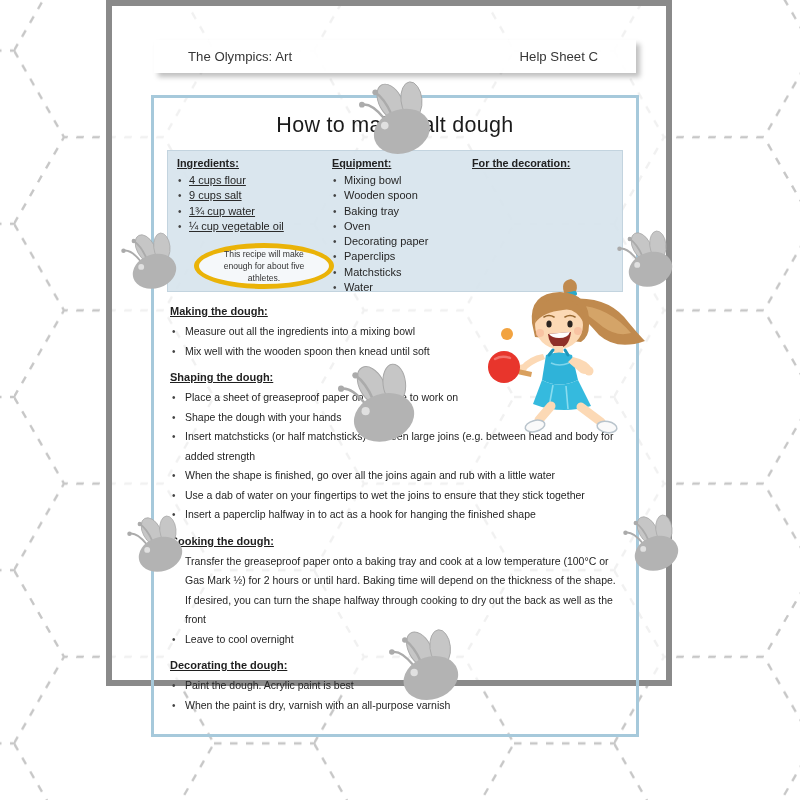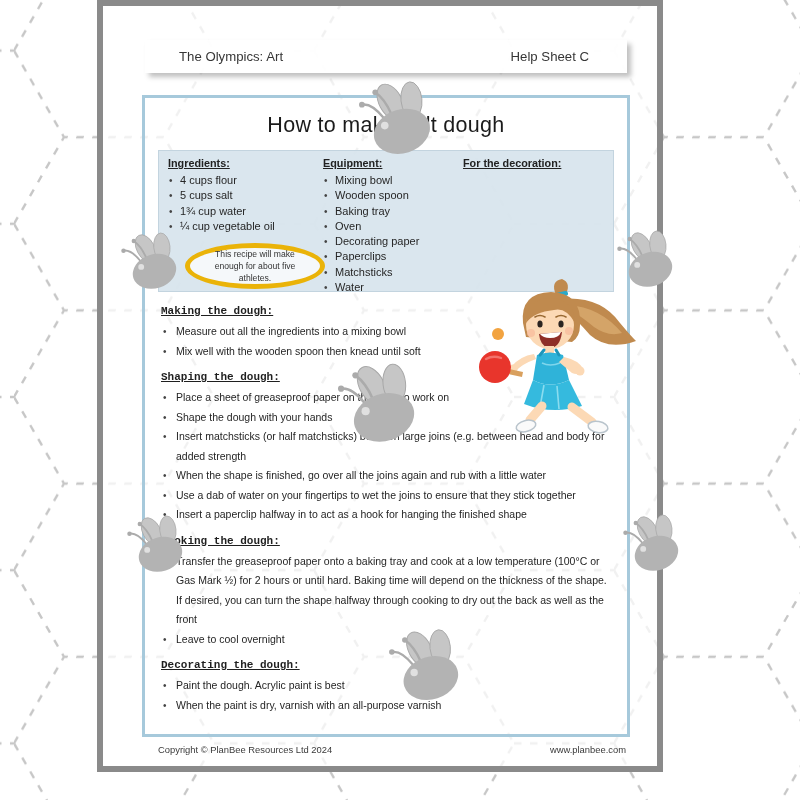--- a/index.html
+++ b/index.html
@@ -1,21 +1,21 @@
 <!DOCTYPE html>
 <html><head>
 <meta charset="utf-8">
 <style>
   html,body{margin:0;padding:0;background:#fff;}
   .canvas{position:relative;width:800px;height:800px;overflow:hidden;background:#ffffff;
           font-family:"Liberation Sans", sans-serif;color:#2b2b2b;}
   .hexbg{position:absolute;left:0;top:0;z-index:0;}
 
   
-  .page{position:absolute;left:97px;top:0;width:566px;height:772px;box-sizing:border-box;
+  .page{position:absolute;left:106px;top:0;width:566px;height:686px;box-sizing:border-box;
         border:6px solid #8a8a8a;background:rgba(255,255,255,0.74);z-index:1;padding-left:14px;}
 
   
   .bee{position:absolute;pointer-events:none;}
   .bee.z-low{z-index:2;}
   .bee.z-high{z-index:4;}
 
   
   .header-bar{position:absolute;left:42px;top:34px;width:482px;height:33px;box-sizing:border-box;
       background:rgba(255,255,255,0.9);box-shadow:4px 4px 5px rgba(0,0,0,0.25);
@@ -25,38 +25,38 @@
   
   .content-box{position:absolute;left:39px;top:89px;width:488px;height:642px;box-sizing:border-box;
       border:3px solid #a6c9db;z-index:3;}
   .doc-title{position:absolute;left:0;top:15px;width:100%;text-align:center;
       font-size:21.5px;letter-spacing:.3px;color:#1b1b1b;}
 
   
   .panel{position:absolute;left:13px;top:52px;width:456px;height:142px;
       background:rgba(213,227,236,0.88);border:1px solid rgba(180,200,214,0.6);box-sizing:border-box;}
   .col{position:absolute;top:6px;}
-  .col.c1{left:8px;width:152px;}
+  .col.c1{left:8px;width:152px;text-decoration:underline;}
   .col.c2{left:163px;width:140px;}
   .col.c3{left:303px;width:150px;}
   .col-heading{font-size:10.8px;font-weight:bold;text-decoration:underline;color:#222;margin:0 0 4px 1px;}
   .dotlist{list-style:none;margin:0;padding:0;}
   .dotlist li{position:relative;padding-left:13px;font-size:11px;line-height:15.3px;color:#262626;}
   .dotlist li::before{content:"•";position:absolute;left:2px;top:0;font-size:10px;color:#444;}
 
   .note-oval{position:absolute;left:18px;top:86px;width:140px;height:46px;box-sizing:border-box;
       border:5px solid #eab308;border-radius:50%;background:rgba(255,255,255,0.72);
       display:flex;align-items:center;justify-content:center;text-align:center;
       font-size:8.6px;line-height:1.4;color:#333;padding:2px 13px;}
 
   
   .sections{position:absolute;left:15px;top:206px;width:450px;z-index:3;}
   .sec{margin:0 0 9px 0;}
   .sec-heading{font-size:11px;font-weight:bold;text-decoration:underline;color:#1f1f1f;
-      margin:0 0 3px 1px;line-height:15px;font-family:Liberation Mono, monospace;}
+      margin:0 0 3px 1px;line-height:15px;}
   .bullets{list-style:none;margin:0;padding:0;}
   .bullets li{position:relative;padding-left:16px;font-size:10.5px;line-height:19.5px;color:#252525;}
   .bullets li::before{content:"•";position:absolute;left:3px;top:0;font-size:10px;color:#444;}
 
   
   .page-footer{position:absolute;left:55px;right:31px;top:738px;display:flex;
       justify-content:space-between;font-size:9.4px;color:#3a3a3a;z-index:3;}
 
   
   .girl{position:absolute;left:357px;top:273px;width:180px;height:160px;z-index:4;}
@@ -115,21 +115,21 @@
     </div>
 
     <div class="content-box">
       <div class="doc-title">How to make salt dough</div>
 
       <div class="panel">
         <div class="col c1">
           <div class="col-heading">Ingredients:</div>
           <ul class="dotlist">
             <li>4 cups flour</li>
-            <li>5 cups salt</li>
+            <li>9 cups salt</li>
             <li>1¾ cup water</li>
             <li>¼ cup vegetable oil</li>
           </ul>
           <div class="note-oval">This recipe will make enough for about five athletes.</div>
         </div>
         <div class="col c2">
           <div class="col-heading">Equipment:</div>
           <ul class="dotlist">
             <li>Mixing bowl</li>
             <li>Wooden spoon</li>
@@ -227,18 +227,14 @@
       <path d="M104 78 Q119 81 124 91 Q119 97 112 94 Q105 88 99 83 Z" fill="#fcd9b5"></path>
       <circle cx="120" cy="92" r="4.5" fill="#fcd9b5"></circle>
 
       <path d="M82 127 L70 141" stroke="#fcd9b5" stroke-width="9" stroke-linecap="round"></path>
       <path d="M112 128 L132 143" stroke="#fcd9b5" stroke-width="9" stroke-linecap="round"></path>
 
       <ellipse cx="66" cy="147" rx="10" ry="5.5" fill="#fafafa" stroke="#b9c4cc" stroke-width="1.5" transform="rotate(-14 66 147)"></ellipse>
       <ellipse cx="138" cy="148" rx="10" ry="5.5" fill="#fafafa" stroke="#b9c4cc" stroke-width="1.5" transform="rotate(10 138 148)"></ellipse>
     </svg>
 
-    <div class="page-footer">
-      <span>Copyright © PlanBee Resources Ltd 2024</span>
-      <span>www.planbee.com</span>
-    </div>
   </div>
 </div>
 
 </body></html>

